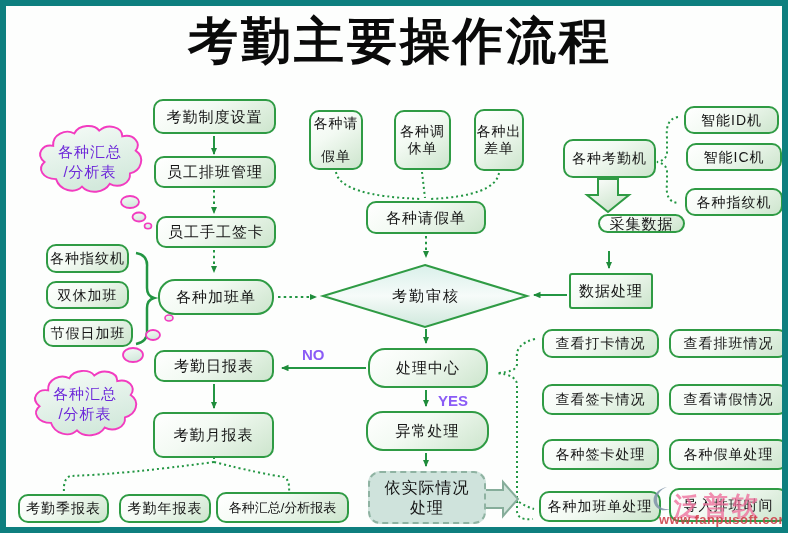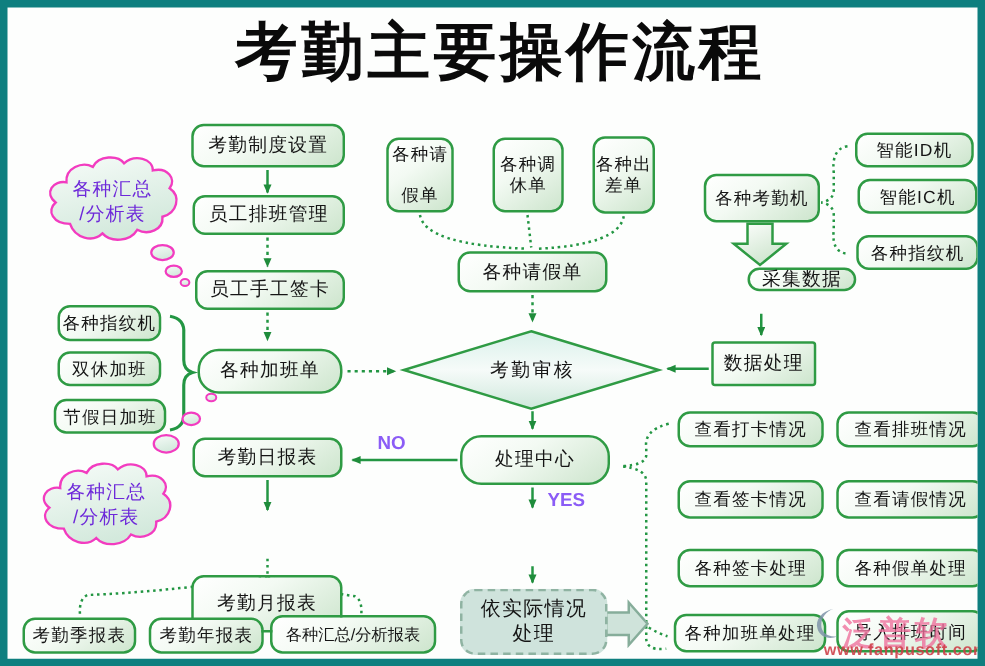--- a/index.html
+++ b/index.html
@@ -125,21 +125,21 @@
   <div class="cloud-text" style="left:25px;top:378px;width:108px;">
     <span>各种汇总</span><br>
     <span>/分析表</span>
   </div>
 
   <div class="node" style="left:147px;top:93px;width:123px;height:35px;">考勤制度设置</div>
   <div class="node" style="left:148px;top:150px;width:122px;height:32px;">员工排班管理</div>
   <div class="node" style="left:150px;top:210px;width:120px;height:32px;">员工手工签卡</div>
   <div class="node bigr" style="left:152px;top:273px;width:116px;height:36px;">各种加班单</div>
   <div class="node" style="left:148px;top:344px;width:120px;height:32px;">考勤日报表</div>
-  <div class="node" style="left:147px;top:406px;width:121px;height:46px;margin-top:48px;">考勤月报表</div>
+  <div class="node" style="left:147px;top:406px;width:121px;height:46px;">考勤月报表</div>
 
   <div class="node f14" style="left:40px;top:238px;width:83px;height:29px;">各种指纹机</div>
   <div class="node f14" style="left:40px;top:275px;width:83px;height:28px;">双休加班</div>
   <div class="node f14" style="left:37px;top:313px;width:90px;height:28px;">节假日加班</div>
 
   <div class="node f14" style="left:12px;top:488px;width:91px;height:29px;">考勤季报表</div>
   <div class="node f14" style="left:113px;top:488px;width:92px;height:29px;">考勤年报表</div>
   <div class="node f13" style="left:210px;top:486px;width:133px;height:31px;">各种汇总/分析报表</div>
 
   <div class="node f14" style="left:303px;top:104px;width:54px;height:60px;gap:16px;">
@@ -152,20 +152,21 @@
   </div>
   <div class="node f14" style="left:468px;top:103px;width:50px;height:62px;">
     <span>各种出</span>
     <span>差单</span>
   </div>
   <div class="node" style="left:360px;top:195px;width:120px;height:33px;">各种请假单</div>
 
   <div class="diamond-text" style="left:345px;top:281px;width:150px;">考勤审核</div>
 
   <div class="node bigr" style="left:362px;top:342px;width:120px;height:40px;">处理中心</div>
+  <div class="node bigr" style="left:360px;top:405px;width:123px;height:40px;">异常处理</div>
   <div class="node dashed" style="left:362px;top:465px;width:118px;height:53px;">
     <span>依实际情况</span>
     <span>处理</span>
   </div>
 
   <div class="lbl" style="left:296px;top:340px;">NO</div>
   <div class="lbl" style="left:432px;top:386px;text-align:right;">YES</div>
 
   <div class="node f14" style="left:557px;top:133px;width:93px;height:39px;">各种考勤机</div>
   <div class="node f14" style="left:678px;top:100px;width:95px;height:28px;">智能ID机</div>

